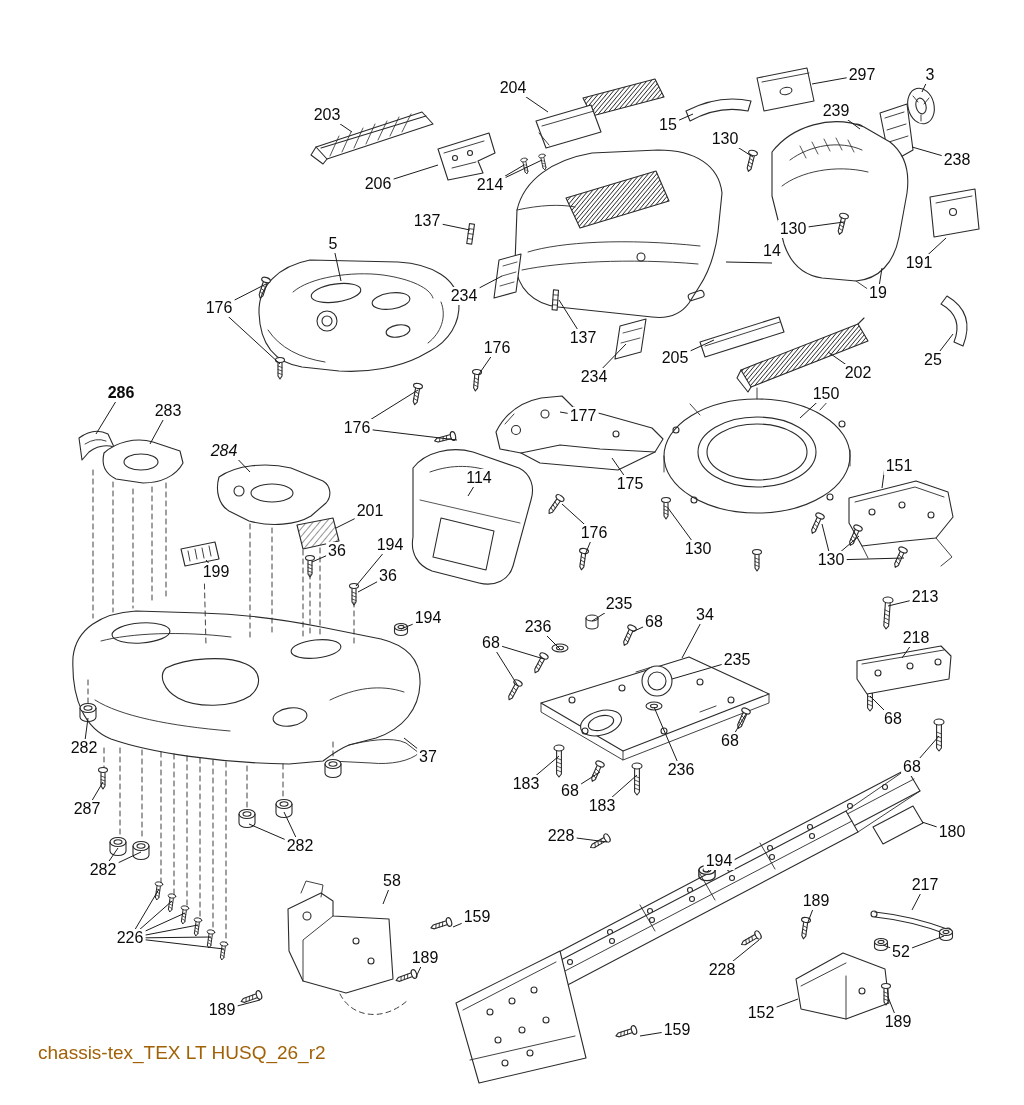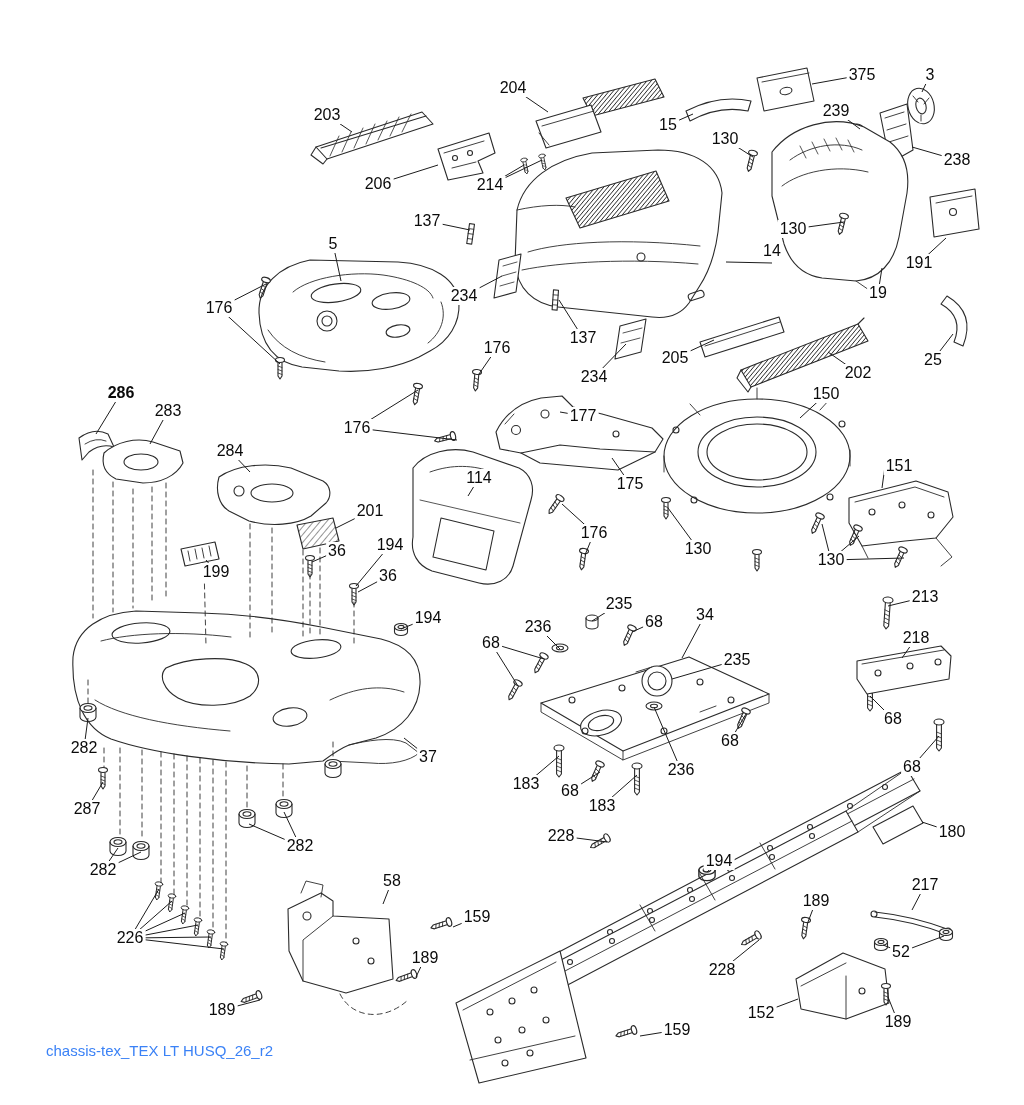--- a/index.html
+++ b/index.html
@@ -4,21 +4,21 @@
 <style>
   html,body{margin:0;padding:0;background:#ffffff;}
   .page{position:relative;width:1024px;height:1105px;background:#fff;overflow:hidden;
         font-family:"Liberation Sans", sans-serif;color:#111;}
   .layer{position:absolute;inset:0;}
   svg.layer{width:1024px;height:1105px;}
   #leader-svg{pointer-events:none;}
   #leader-svg line{stroke:#1c1c1c;stroke-width:1;}
   .callout{position:absolute;transform:translate(-50%,-50%);font-size:16px;line-height:1;
            color:#0a0a0a;background:#fff;padding:1px 2px;white-space:nowrap;z-index:5;}
-  .footer{position:absolute;left:38px;top:1042px;font-size:15px;color:#3b82f6;z-index:6;margin-left:8px;}
+  .footer{position:absolute;left:38px;top:1042px;font-size:19px;color:#a16207;z-index:6;}
 </style>
 </head>
 <body>
 
 <div class="page">
 
   <svg class="layer" viewBox="0 0 1024 1105" xmlns="http://www.w3.org/2000/svg" aria-hidden="true">
     <defs>
       <pattern id="hx" width="5" height="5" patternUnits="userSpaceOnUse" patternTransform="rotate(40)">
         <line x1="0" y1="0" x2="0" y2="5" stroke="#2b2b2b" stroke-width="1"></line>
@@ -520,21 +520,21 @@
       <line x1="722" y1="970" x2="759" y2="940"></line>
       <line x1="761" y1="1013" x2="798" y2="999"></line>
       <line x1="898" y1="1022" x2="888" y2="997"></line>
       <line x1="222" y1="1010" x2="260" y2="1000"></line>
       <line x1="677" y1="1030" x2="640" y2="1036"></line>
     </svg>
 
   <div class="layer" id="callouts">
       <div class="callout" style="left: 327px; top: 115px;">203</div>
       <div class="callout" style="left: 513px; top: 88px;">204</div>
-      <div class="callout" style="left: 862px; top: 75px;">375</div>
+      <div class="callout" style="left: 862px; top: 75px;">297</div>
       <div class="callout" style="left: 930px; top: 75px;">3</div>
       <div class="callout" style="left: 668px; top: 125px;">15</div>
       <div class="callout" style="left: 836px; top: 111px;">239</div>
       <div class="callout" style="left: 725px; top: 139px;">130</div>
       <div class="callout" style="left: 957px; top: 160px;">238</div>
       <div class="callout" style="left: 378px; top: 184px;">206</div>
       <div class="callout" style="left: 490px; top: 185px;">214</div>
       <div class="callout" style="left: 427px; top: 221px;">137</div>
       <div class="callout" style="left: 793px; top: 229px;">130</div>
       <div class="callout" style="left: 333px; top: 244px;">5</div>
@@ -547,21 +547,21 @@
       <div class="callout" style="left: 933px; top: 360px;">25</div>
       <div class="callout" style="left: 675px; top: 358px;">205</div>
       <div class="callout" style="left: 858px; top: 373px;">202</div>
       <div class="callout" style="left: 497px; top: 348px;">176</div>
       <div class="callout" style="left: 594px; top: 377px;">234</div>
       <div class="callout" style="left: 121px; top: 393px; font-weight: bold;">286</div>
       <div class="callout" style="left: 168px; top: 411px;">283</div>
       <div class="callout" style="left: 583px; top: 416px;">177</div>
       <div class="callout" style="left: 826px; top: 394px;">150</div>
       <div class="callout" style="left: 357px; top: 428px;">176</div>
-      <div class="callout" style="left: 230px; top: 451px;">284</div>
+      <div class="callout" style="left: 224px; top: 451px; font-style: italic;">284</div>
       <div class="callout" style="left: 479px; top: 478px;">114</div>
       <div class="callout" style="left: 630px; top: 484px;">175</div>
       <div class="callout" style="left: 885px; top: 466px; margin-left: 14px;">151</div>
       <div class="callout" style="left: 370px; top: 511px;">201</div>
       <div class="callout" style="left: 216px; top: 572px;">199</div>
       <div class="callout" style="left: 337px; top: 551px;">36</div>
       <div class="callout" style="left: 390px; top: 545px;">194</div>
       <div class="callout" style="left: 388px; top: 576px;">36</div>
       <div class="callout" style="left: 594px; top: 533px;">176</div>
       <div class="callout" style="left: 698px; top: 549px;">130</div>

